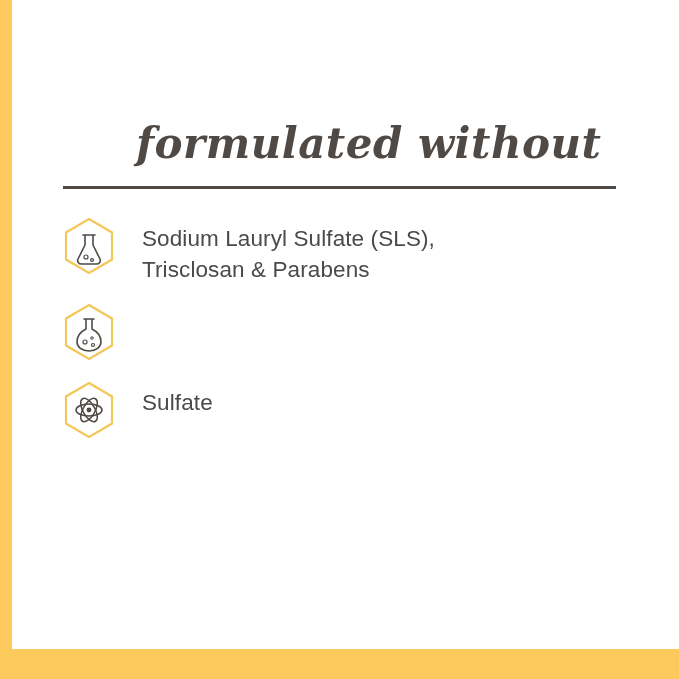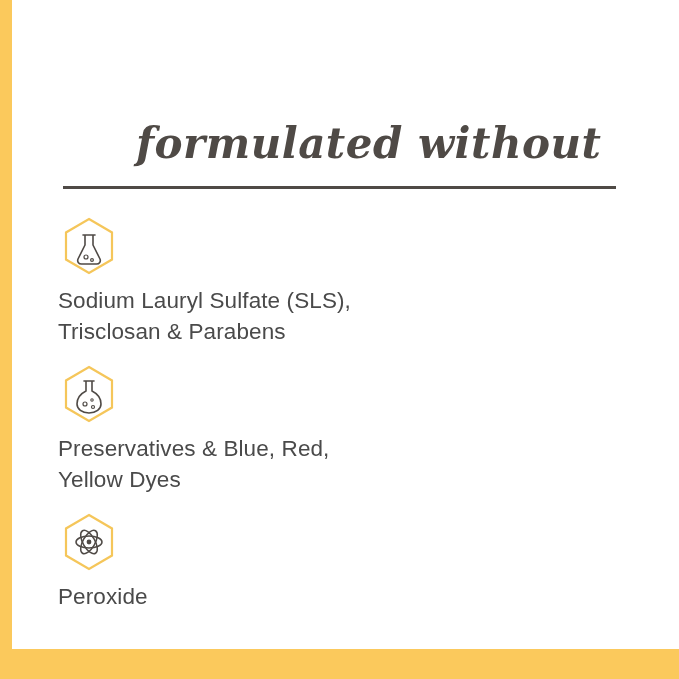--- a/index.html
+++ b/index.html
@@ -61,21 +61,20 @@
     background: #4f4a46;
   }
   .list {
     margin-top: 26px;
   }
   .list-item {
     display: flex;
     align-items: flex-start;
     margin-bottom: 16px;
     min-height: 62px;
-    flex-direction: column;
   }
   .hex-wrap {
     width: 62px;
     height: 62px;
     flex: 0 0 62px;
     position: relative;
     margin-right: 22px;
   }
   .hex-wrap svg {
     display: block;
@@ -125,32 +124,30 @@
         <div class="hex-wrap">
           <svg width="62" height="62" viewBox="0 0 62 62">
             <polygon points="31,4 54,17.5 54,44.5 31,58 8,44.5 8,17.5" fill="none" stroke="#f5c65a" stroke-width="2.2"></polygon>
             <path d="M28,18 L28,28 C22,31 19,36 19,41 C19,46 24,50 31,50 C38,50 43,46 43,41 C43,36 40,31 34,28 L34,18" fill="none" stroke="#4f4a46" stroke-width="1.6" stroke-linejoin="round"></path>
             <line x1="26" y1="18" x2="36" y2="18" stroke="#4f4a46" stroke-width="1.6" stroke-linecap="round"></line>
             <circle cx="27" cy="41" r="2" fill="none" stroke="#4f4a46" stroke-width="1.2"></circle>
             <circle cx="35" cy="44" r="1.5" fill="none" stroke="#4f4a46" stroke-width="1.2"></circle>
             <circle cx="34" cy="37" r="1.2" fill="none" stroke="#4f4a46" stroke-width="1.1"></circle>
           </svg>
         </div>
-        <div class="item-text">Preservatives &amp; Blue, Red,
-Yellow Dyes</div>
       </div>
 
       <div class="list-item">
         <div class="hex-wrap">
           <svg width="62" height="62" viewBox="0 0 62 62">
             <polygon points="31,4 54,17.5 54,44.5 31,58 8,44.5 8,17.5" fill="none" stroke="#f5c65a" stroke-width="2.2"></polygon>
             <ellipse cx="31" cy="31" rx="13" ry="6" fill="none" stroke="#4f4a46" stroke-width="1.5"></ellipse>
             <ellipse cx="31" cy="31" rx="13" ry="6" fill="none" stroke="#4f4a46" stroke-width="1.5" transform="rotate(60 31 31)"></ellipse>
             <ellipse cx="31" cy="31" rx="13" ry="6" fill="none" stroke="#4f4a46" stroke-width="1.5" transform="rotate(120 31 31)"></ellipse>
             <circle cx="31" cy="31" r="2.4" fill="#4f4a46"></circle>
           </svg>
         </div>
-        <div class="item-text">Peroxide</div>
+        <div class="item-text">Sulfate</div>
       </div>
 
     </div>
   </div>
 </div>
 
 </body></html>

